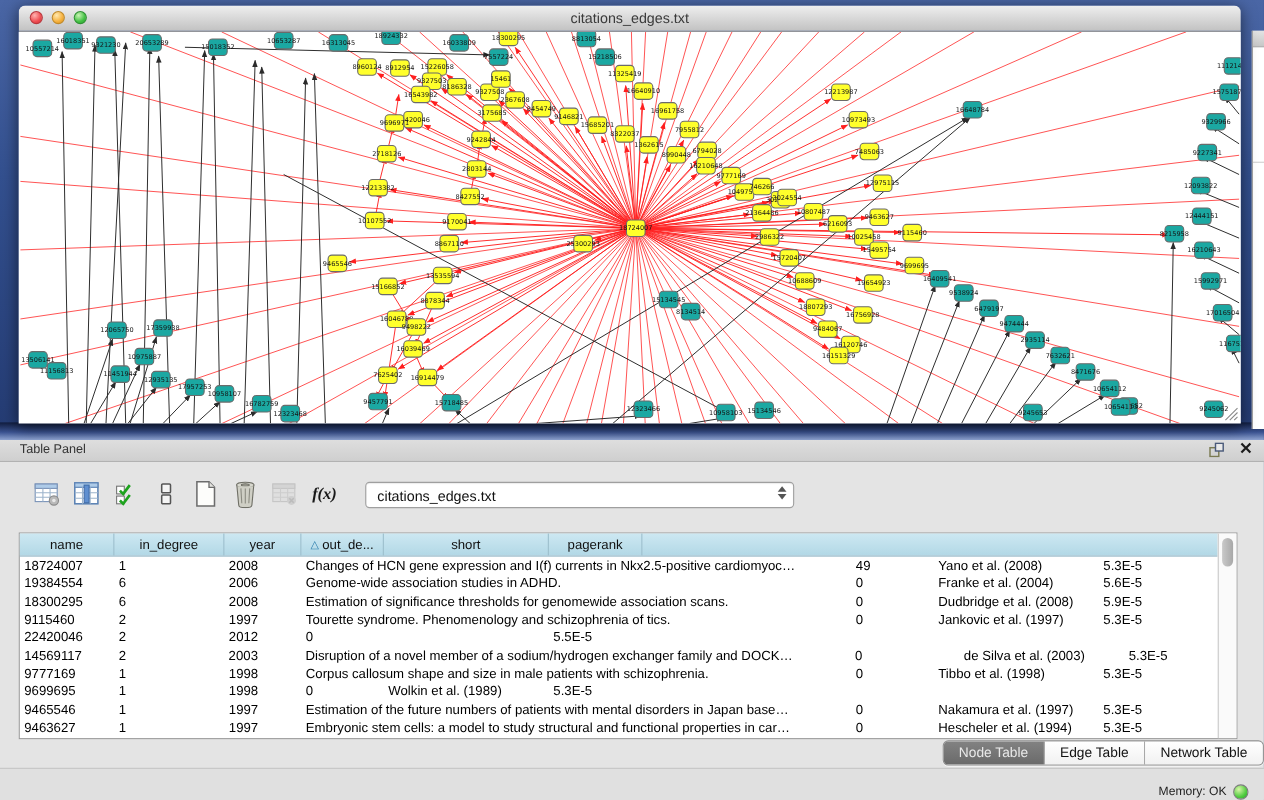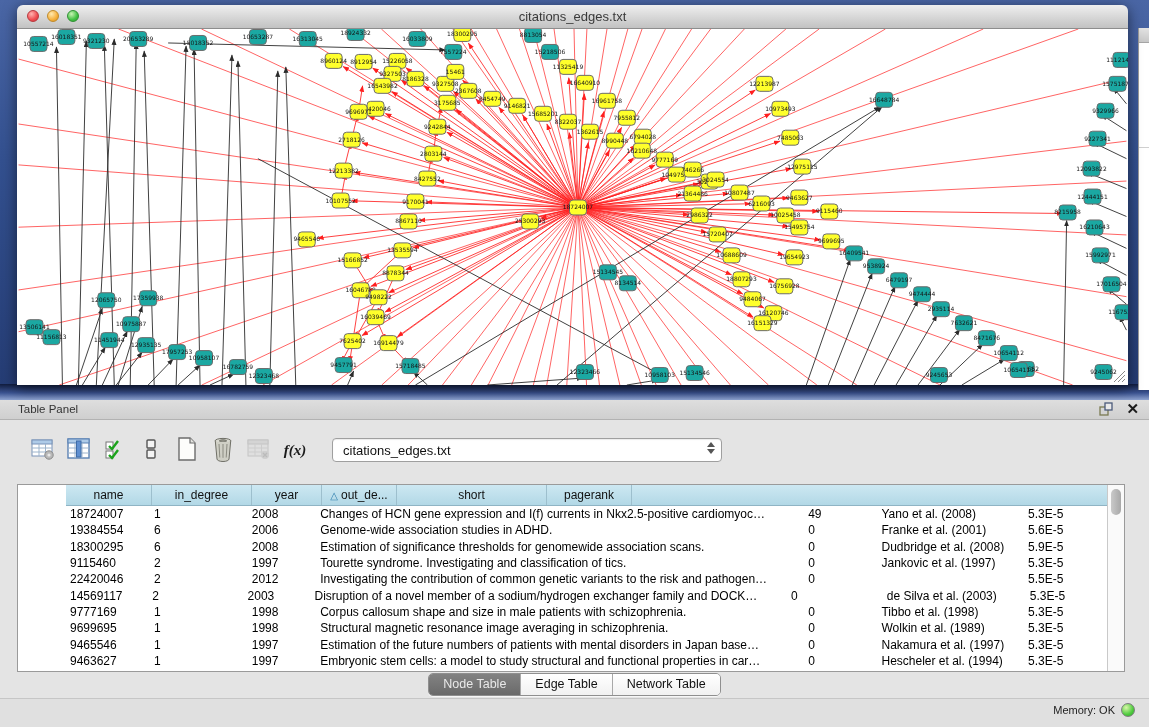--- a/index.html
+++ b/index.html
@@ -51,44 +51,44 @@
   #table-selector{margin-left:16px;width:388px;height:22px;background:#ffffff;border:1px solid #9f9f9f;border-radius:4px;
     box-shadow:inset 0 1px 1px rgba(0,0,0,.08);display:flex;align-items:center;position:relative;}
   #table-selector .value{margin-left:10px;font-size:13px;color:#111;}
   #selector-arrows{position:absolute;right:6px;top:3px;display:flex;flex-direction:column;gap:2px;}
   #selector-arrows .up{width:0;height:0;border-left:4px solid transparent;border-right:4px solid transparent;border-bottom:5px solid #555;}
   #selector-arrows .down{width:0;height:0;border-left:4px solid transparent;border-right:4px solid transparent;border-top:5px solid #555;}
 
   #table-wrap{position:absolute;left:17px;top:84px;width:1108px;height:188px;background:#ffffff;
     border:1px solid #9a9a9a;box-sizing:border-box;display:flex;flex-direction:column;}
   #table-inner{display:flex;flex:1;min-height:0;}
-  #grid{flex:1;min-width:0;padding-left:48px;}
+  #grid{flex:1;min-width:0;}
   #grid-header{display:flex;height:20px;background:linear-gradient(180deg,#cde8f2,#b2d8e6);
     border-bottom:1px solid #8fb4c4;}
   .hcell{box-sizing:border-box;border-right:1px solid #9dbfcd;font-size:12px;color:#111;
     display:flex;align-items:center;justify-content:center;overflow:hidden;white-space:nowrap;}
   .hcell .sort{color:#2e7fae;font-size:10px;margin-right:3px;}
   .trow{display:flex;height:16.3px;font-size:12px;color:#000;}
   .tcell{box-sizing:border-box;padding-left:4px;overflow:hidden;white-space:nowrap;text-overflow:clip;
     display:flex;align-items:center;}
   #vscroll{width:16px;border-left:1px solid #c9c9c9;background:#fafafa;position:relative;}
   #vscroll .thumb{position:absolute;left:2.5px;top:4px;width:10px;height:26px;border-radius:6px;
     background:linear-gradient(90deg,#c9c9c9,#a8a8a8);}
 
-  #tabs-row{position:absolute;left:0;top:273px;width:1149px;display:flex;justify-content:center;}
+  #tabs-row{position:absolute;left:0;top:273px;width:1149px;display:flex;justify-content:flex-end;}
   #segmented{display:inline-flex;border:1px solid #8f8f8f;border-radius:5px;overflow:hidden;
     box-shadow:0 1px 0 rgba(255,255,255,.7);}
   .segment{padding:3px 14px 4px 14px;font-size:12.5px;background:linear-gradient(180deg,#ffffff,#f1f1f1);
     color:#111;border-right:1px solid #a8a8a8;}
   .segment:last-child{border-right:none;}
   .segment.selected{background:linear-gradient(180deg,#828282,#6a6a6a);color:#e9e9e9;}
 
   #status-bar{position:absolute;left:0;top:298px;width:1149px;height:29px;background:#e0e0e0;
     border-top:1px solid #c6c6c6;}
-  #memory{position:absolute;right:14px;top:4px;display:flex;align-items:center;gap:6px;}
+  #memory{position:absolute;right:14px;top:14px;display:flex;align-items:center;gap:6px;}
   #memory-label{font-size:11px;color:#222;}
   #memory-dot{width:14px;height:14px;border-radius:50%;box-sizing:border-box;border:1px solid #7d7d7d;
     background:radial-gradient(circle at 35% 30%,#d9f7a9,#4fcb3f 60%,#2da32c);}
 </style>
 </head>
 <body>
 
 <div id="stage">
 
   <div id="desktop"></div>
@@ -931,46 +931,45 @@
                 <div class="tcell" style="width: 75px;">49</div>
                 <div class="tcell" style="width: 150px;">Yano et al. (2008)</div>
                 <div class="tcell" style="width: 85px;">5.3E-5</div>
               </div>
               <div class="trow">
                 <div class="tcell" style="width: 86px;">19384554</div>
                 <div class="tcell" style="width: 100px;">6</div>
                 <div class="tcell" style="width: 70px;">2006</div>
                 <div class="tcell" style="width: 500px;">Genome-wide association studies in ADHD.</div>
                 <div class="tcell" style="width: 75px;">0</div>
-                <div class="tcell" style="width: 150px;">Franke et al. (2001)</div>
+                <div class="tcell" style="width: 150px;">Franke et al. (2004)</div>
                 <div class="tcell" style="width: 85px;">5.6E-5</div>
               </div>
               <div class="trow">
                 <div class="tcell" style="width: 86px;">18300295</div>
                 <div class="tcell" style="width: 100px;">6</div>
                 <div class="tcell" style="width: 70px;">2008</div>
                 <div class="tcell" style="width: 500px;">Estimation of significance thresholds for genomewide association scans.</div>
                 <div class="tcell" style="width: 75px;">0</div>
                 <div class="tcell" style="width: 150px;">Dudbridge et al. (2008)</div>
                 <div class="tcell" style="width: 85px;">5.9E-5</div>
               </div>
               <div class="trow">
                 <div class="tcell" style="width: 86px;">9115460</div>
                 <div class="tcell" style="width: 100px;">2</div>
                 <div class="tcell" style="width: 70px;">1997</div>
-                <div class="tcell" style="width: 500px;">Tourette syndrome. Investigating and classification of tics.</div>
+                <div class="tcell" style="width: 500px;">Tourette syndrome. Phenomenology and schizophrenia of tics.</div>
                 <div class="tcell" style="width: 75px;">0</div>
                 <div class="tcell" style="width: 150px;">Jankovic et al. (1997)</div>
                 <div class="tcell" style="width: 85px;">5.3E-5</div>
               </div>
               <div class="trow">
                 <div class="tcell" style="width: 86px;">22420046</div>
                 <div class="tcell" style="width: 100px;">2</div>
                 <div class="tcell" style="width: 70px;">2012</div>
-                <div class="tcell" style="width: 500px;">Investigating the contribution of common genetic variants to the risk and pathogen…</div>
                 <div class="tcell" style="width: 75px;">0</div>
                 <div class="tcell" style="width: 150px; margin-top: 34px;">Stergiakouli et al. (2012)</div>
                 <div class="tcell" style="width: 85px;">5.5E-5</div>
               </div>
               <div class="trow">
                 <div class="tcell" style="width: 86px;">14569117</div>
                 <div class="tcell" style="width: 100px;">2</div>
                 <div class="tcell" style="width: 70px;">2003</div>
                 <div class="tcell" style="width: 500px;">Disruption of a novel member of a sodium/hydrogen exchanger family and DOCK…</div>
                 <div class="tcell" style="width: 75px;">0</div>
@@ -983,21 +982,20 @@
                 <div class="tcell" style="width: 70px;">1998</div>
                 <div class="tcell" style="width: 500px;">Corpus callosum shape and size in male patients with schizophrenia.</div>
                 <div class="tcell" style="width: 75px;">0</div>
                 <div class="tcell" style="width: 150px;">Tibbo et al. (1998)</div>
                 <div class="tcell" style="width: 85px;">5.3E-5</div>
               </div>
               <div class="trow">
                 <div class="tcell" style="width: 86px;">9699695</div>
                 <div class="tcell" style="width: 100px;">1</div>
                 <div class="tcell" style="width: 70px;">1998</div>
-                <div class="tcell" style="width: 500px;">Structural magnetic resonance image averaging in schizophrenia.</div>
                 <div class="tcell" style="width: 75px;">0</div>
                 <div class="tcell" style="width: 150px;">Wolkin et al. (1989)</div>
                 <div class="tcell" style="width: 85px;">5.3E-5</div>
               </div>
               <div class="trow">
                 <div class="tcell" style="width: 86px;">9465546</div>
                 <div class="tcell" style="width: 100px;">1</div>
                 <div class="tcell" style="width: 70px;">1997</div>
                 <div class="tcell" style="width: 500px;">Estimation of the future numbers of patients with mental disorders in Japan base…</div>
                 <div class="tcell" style="width: 75px;">0</div>

